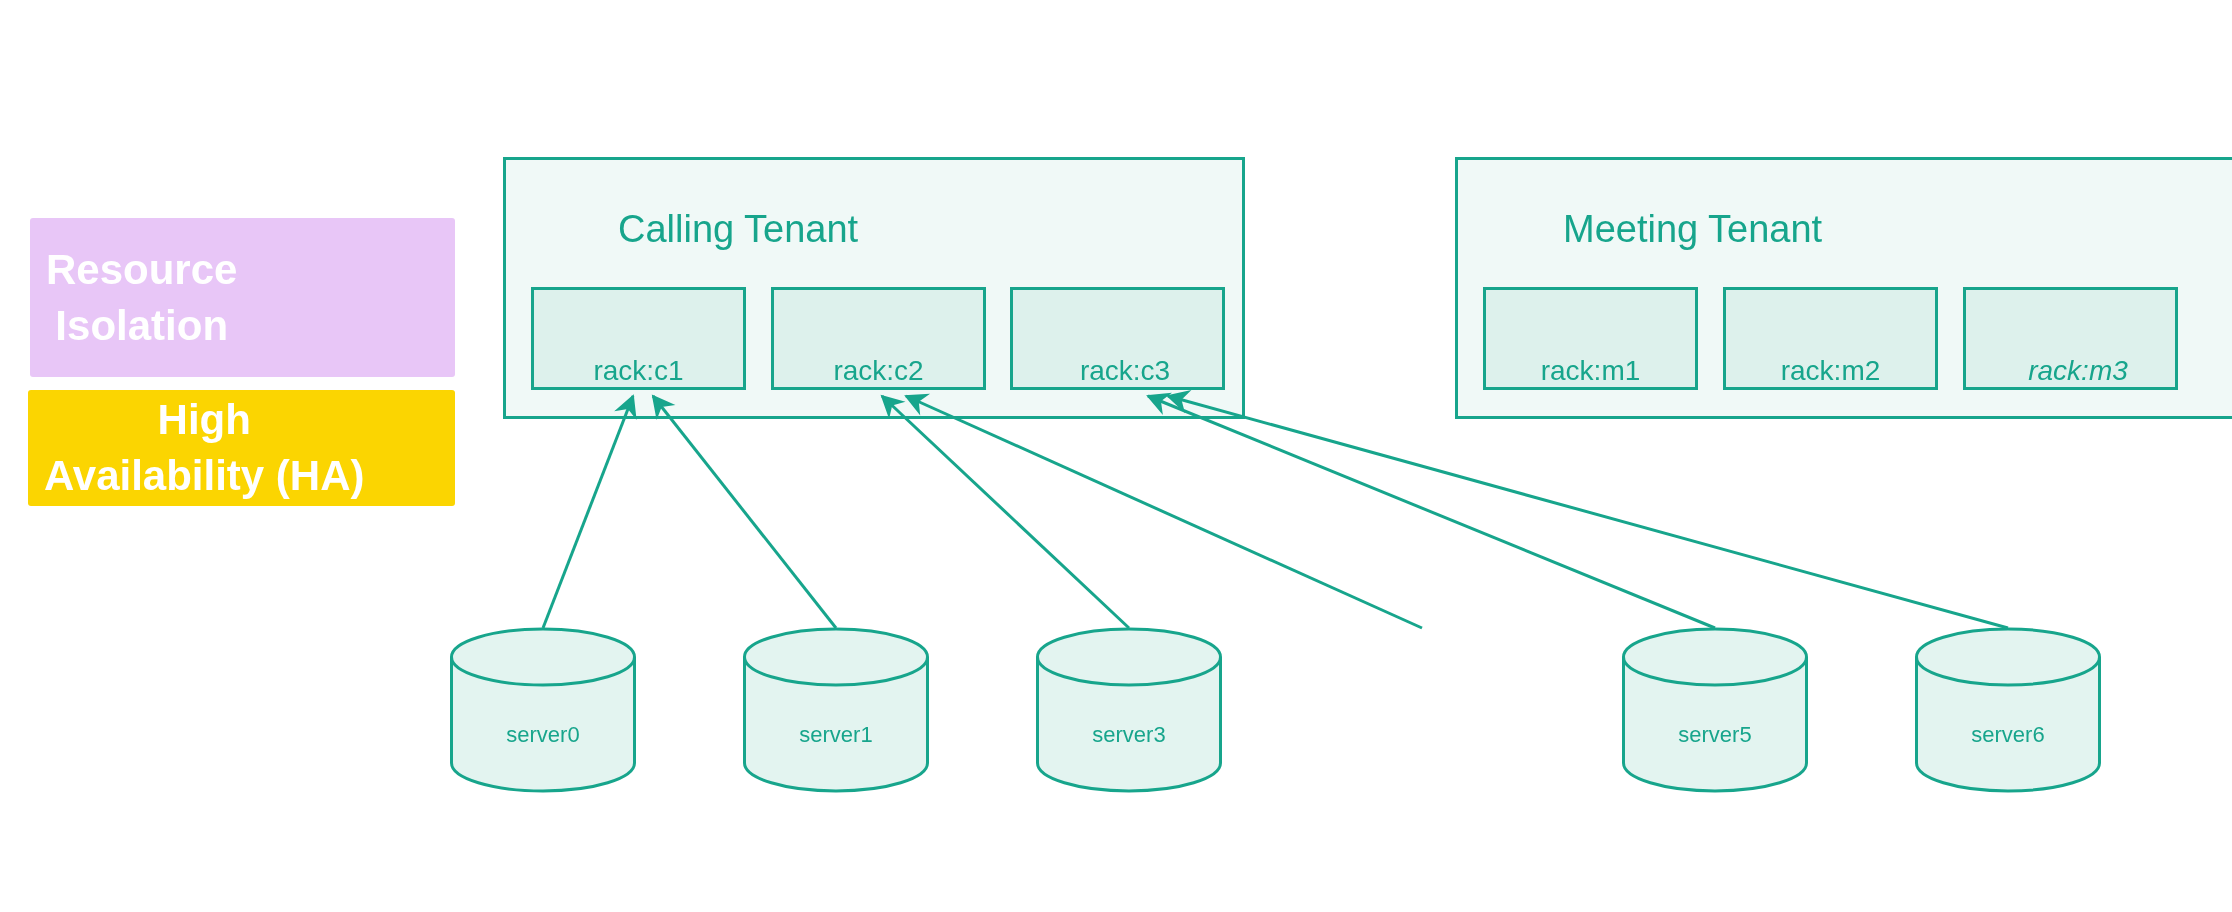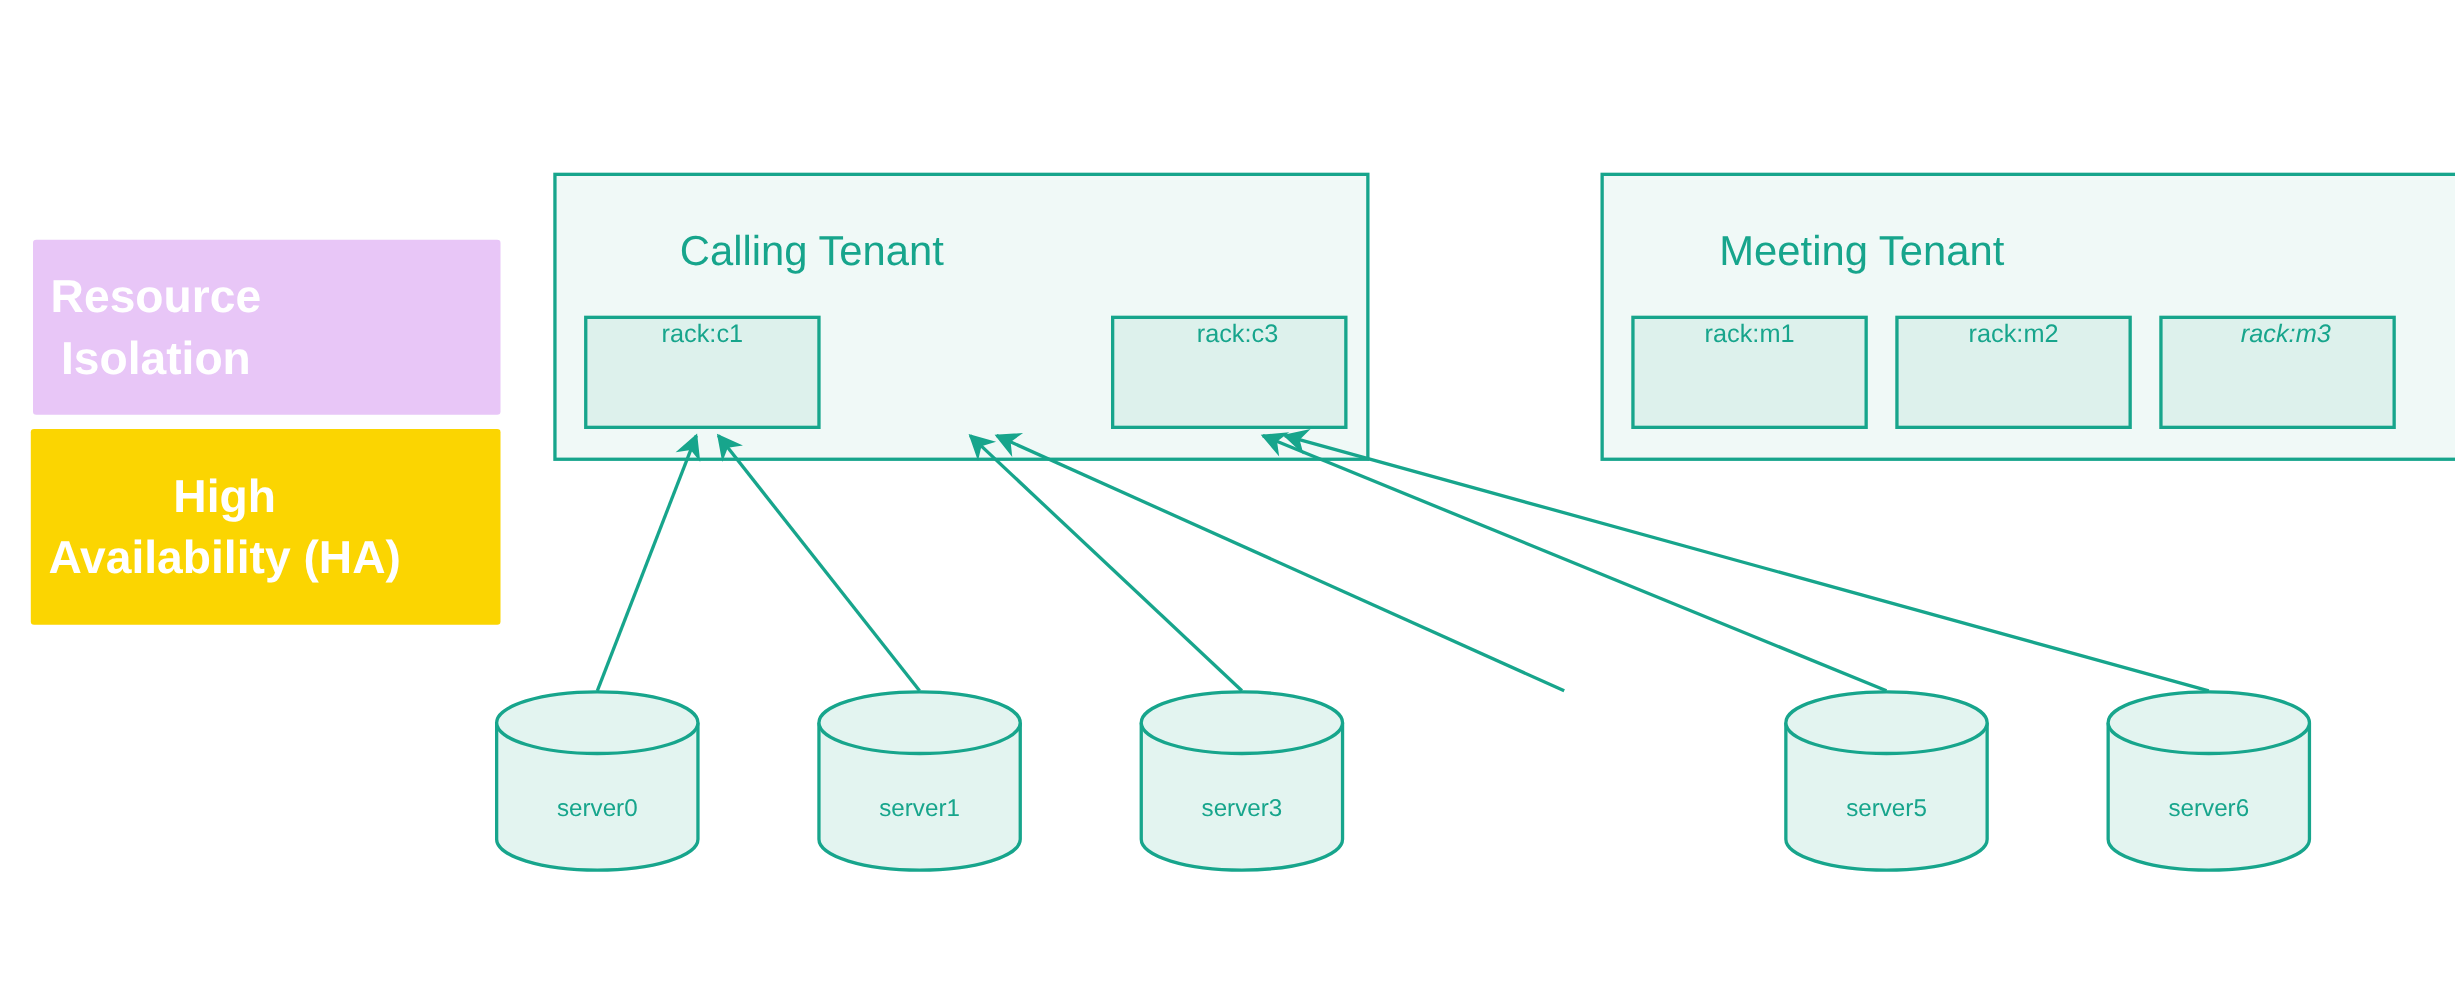--- a/index.html
+++ b/index.html
@@ -8,38 +8,38 @@
     font-family:"Liberation Sans", sans-serif;
   }
   
   .badge{
     position:absolute;display:flex;align-items:center;
     border-radius:3px;color:#ffffff;font-weight:bold;
     font-size:42px;line-height:56px;white-space:pre;
     padding-left:16px;box-sizing:border-box;text-align:center;
   }
   .badge.purple{left:30px;top:218px;width:425px;height:159px;background:#e8c6f7;}
-  .badge.yellow{left:28px;top:390px;width:427px;height:178px;background:#fbd501;}
+  .badge.yellow{left:28px;top:390px;width:427px;height:116px;background:#fbd501;}
   
   .tenant{
     position:absolute;top:157px;height:262px;box-sizing:border-box;
     background:#f0f9f7;border:3px solid #17a58c;
   }
   .tenant.calling{left:503px;width:742px;}
   .tenant.meeting{left:1455px;width:909px;}
   .tenant-title{
     position:absolute;top:48px;font-size:38px;color:#17a58c;
   }
   .tenant.calling .tenant-title{left:112px;}
   .tenant.meeting .tenant-title{left:105px;}
   .rack{
     position:absolute;top:127px;width:215px;height:103px;box-sizing:border-box;
     background:#ddf1ec;border:3px solid #17a58c;
-    display:flex;align-items:flex-start;justify-content:center;
-    font-size:23px;color:#17a58c;
+    display:flex;align-items:flex-end;justify-content:center;
+    font-size:28px;color:#17a58c;
   }
   .rack.r1{left:25px;}
   .rack.r2{left:265px;}
   .rack.r3{left:504px;padding-left:15px;}
   .tenant.meeting .rack.r3{left:505px;font-style:italic;}
   
   .server{position:absolute;top:626px;width:188px;height:172px;}
   .server svg{position:absolute;left:0;top:0;}
   .server-label{
     position:absolute;left:0;top:96px;width:100%;text-align:center;
@@ -55,20 +55,23 @@
 
   <div class="badge purple">Resource
 Isolation</div>
   <div class="badge yellow">High
 Availability (HA)</div>
 
   <section class="tenant calling">
     <div class="tenant-title">Calling Tenant</div>
     <div class="rack r1">
       <span>rack:c1</span>
+    </div>
+    <div class="rack r2">
+      <span>rack:c2</span>
     </div>
     <div class="rack r3">
       <span>rack:c3</span>
     </div>
   </section>
 
   <section class="tenant meeting">
     <div class="tenant-title">Meeting Tenant</div>
     <div class="rack r1">
       <span>rack:m1</span>

